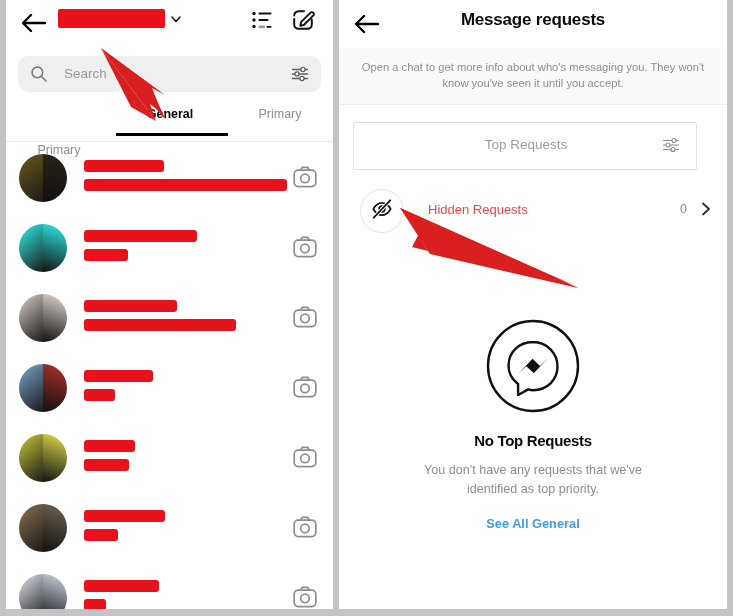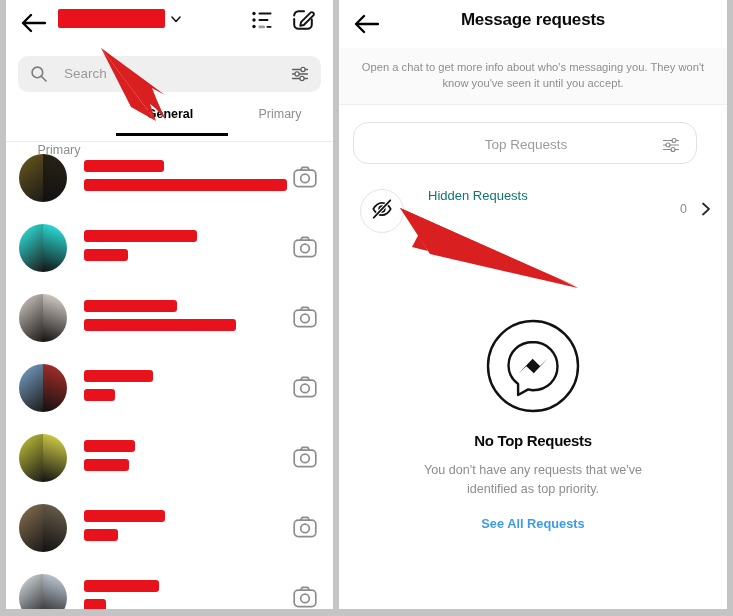--- a/index.html
+++ b/index.html
@@ -203,23 +203,23 @@
     text-align: center;
     font-size: 11.2px;
     line-height: 16px;
     color: #8e8e8e;
   }
 
   
   .topreq {
     position: absolute;
     left: 14px; top: 122px;
-    width: 344px; height: 42px;
+    width: 344px; height: 48px;
     border: 1px solid #e2e2e2;
-    border-radius: 15px;
+    border-radius: 2px;
     box-sizing: border-box;
     background: #fff;
   }
   .topreq-label {
     position: absolute;
     left: 0; top: 14px;
     width: 344px;
     text-align: center;
     font-size: 13.5px;
     color: #9b9b9b;
@@ -240,23 +240,23 @@
     position: absolute;
     left: 21px; top: 6px;
     width: 42px; height: 42px;
     border-radius: 50%;
     border: 1px solid #e4e4e4;
     background: #fff;
     display: flex; align-items: center; justify-content: center;
   }
   .hr-label {
     position: absolute;
-    left: 89px; top: 5px;
+    left: 89px; top: 19px;
     font-size: 13px;
-    color: #0f766e;
+    color: #ef4444;
   }
   .hr-count {
     position: absolute;
     right: 40px; top: 19px;
     font-size: 12.5px;
     color: #8a8a8a;
   }
   .hr-chev {
     position: absolute;
     right: 14px; top: 18px;
@@ -511,21 +511,21 @@
     <div class="empty-state">
       <div class="msg-logo">
         <svg width="96" height="96" viewBox="0 0 96 96">
           <circle cx="48" cy="48" r="45" stroke="#111" stroke-width="2.4" fill="none"></circle>
           <path d="M48 24 C33.8 24 23.5 34.4 23.5 47.6 C23.5 55.1 27.2 61.7 33.1 66 L33.1 77 L43.2 71.4 C45.1 71.9 46.5 72.2 48 72.2 C62.2 72.2 72.5 61.8 72.5 48.6 C72.5 35.4 62.2 24 48 24 Z" stroke="#111" stroke-width="2.4" fill="none" stroke-linejoin="round"></path>
           <path d="M33.6 55.6 L47.6 40.8 L55 48 L63 40.2 L48.8 55.2 L41.3 48.2 Z" fill="#111"></path>
         </svg>
       </div>
       <div class="empty-title">No Top Requests</div>
       <div class="empty-sub">You don't have any requests that we've identified as top priority.</div>
-      <div class="see-all">See All Requests</div>
+      <div class="see-all">See All General</div>
     </div>
   </div>
 
   <svg id="arrows" viewBox="0 0 733 616">
 
     <g>
       <path d="M101,48 L156,121 L150,104 L162,113 L152,88 L165,95 Z" fill="#d91f1f"></path>
       <path d="M101,48 L166,120 L151,89 Z" fill="#d91f1f"></path>
       <path d="M101,48 L156,121 L131,107 Z" fill="#d91f1f"></path>
     </g>

